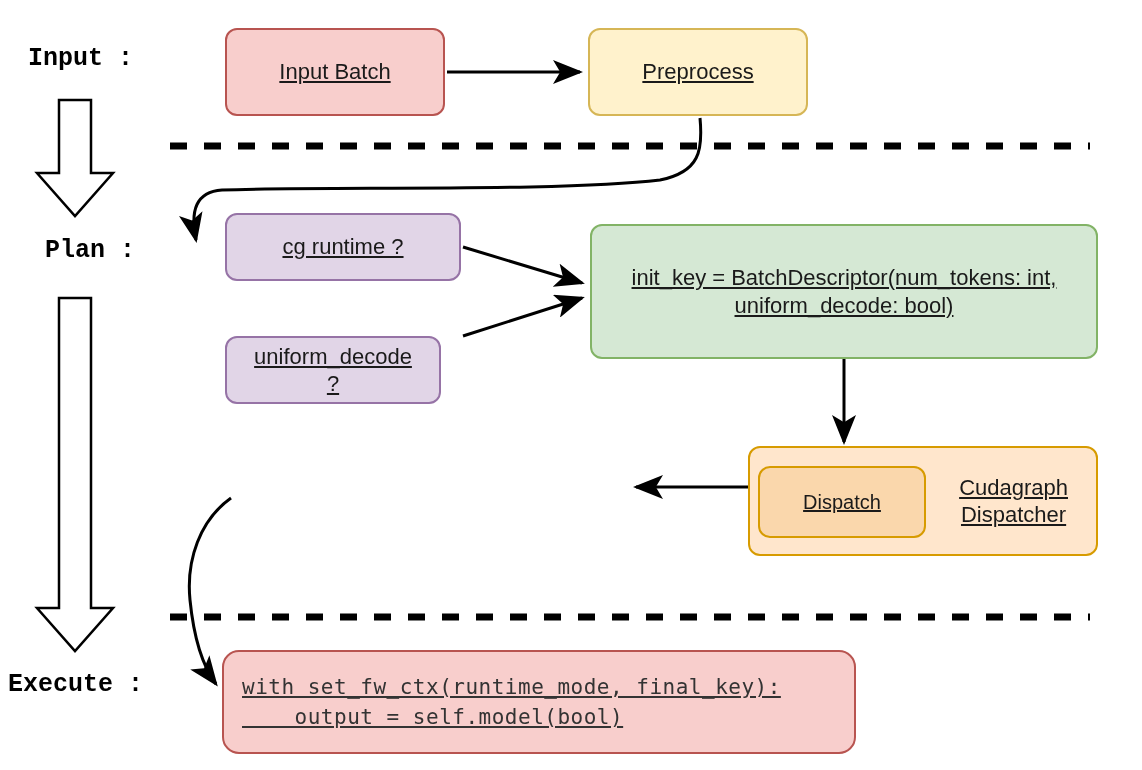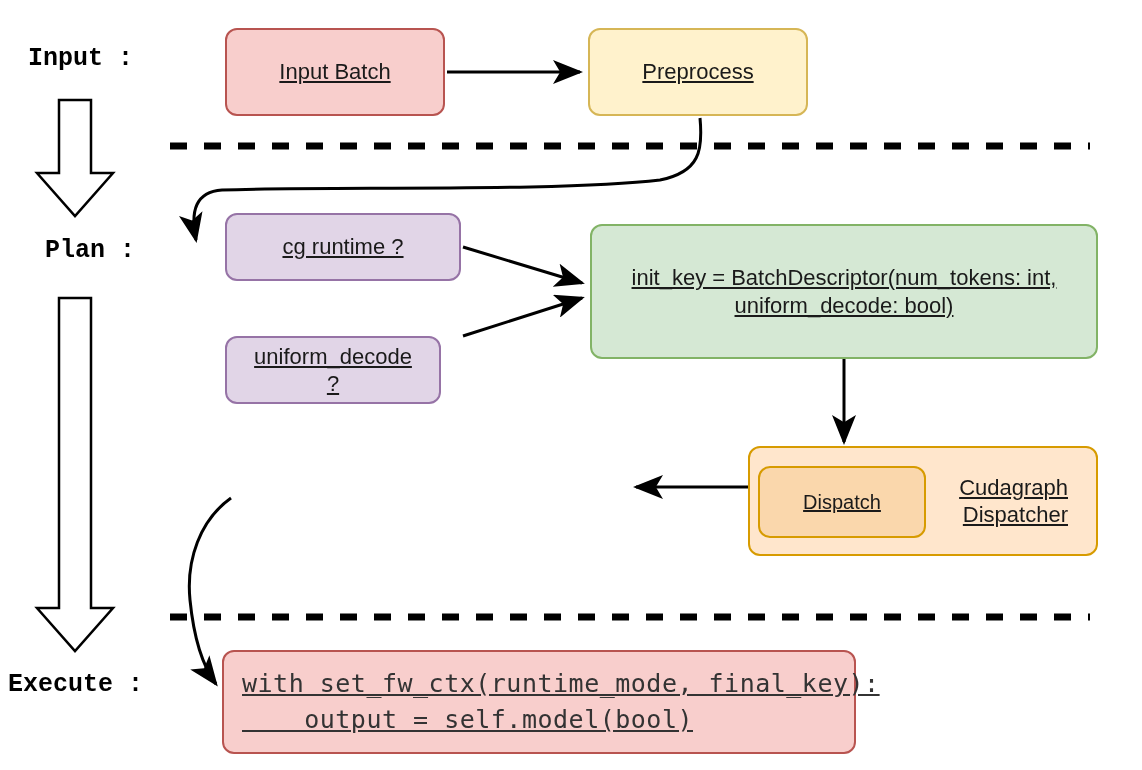--- a/index.html
+++ b/index.html
@@ -51,27 +51,28 @@
   }
   .node-lines {
     display: block;
     width: 100%;
   }
   .node-lines span {
     display: block;
   }
   .code-node {
     font-family: "DejaVu Sans Mono", "Liberation Mono", monospace;
-    font-size: 25px;
+    font-size: 21px;
     line-height: 1.45;
     text-align: left;
     justify-content: center;
     color: #333333;
     letter-spacing: 0.5px;
     padding-left: 18px;
+    border-radius: 17px;
   }
   .code-node .node-lines span {
     white-space: pre;
   }
 
   
   #node-input-batch   { left: 225px; top: 28px;  width: 220px; height: 88px; }
   #node-preprocess    { left: 588px; top: 28px;  width: 220px; height: 88px; align-items: center; }
   #node-cg-padding    { left: 225px; top: 213px; width: 236px; height: 68px; }
   #node-uniform-dec   { left: 225px; top: 308px; width: 216px; height: 68px; margin-top: 28px; }
@@ -142,21 +143,21 @@
   </div>
 
   <div class="node" id="node-init-key" style="background:#d5e8d4; border-color:#82b366;">
     <span class="node-lines">
       <span>init_key = BatchDescriptor(num_tokens: int,</span>
       <span>uniform_decode: bool)</span>
     </span>
   </div>
 
   <div class="node" id="node-cudagraph" style="background:#ffe6cc; border-color:#d79b00; align-items:center; justify-content:flex-end; padding-right:22px;">
-    <span class="node-lines" style="width:auto; text-align:right; margin-right:6px;">
+    <span class="node-lines" style="width:auto; text-align:center; margin-right:6px;">
       <span>Cudagraph</span>
       <span>Dispatcher</span>
     </span>
   </div>
 
   <div class="node" id="node-dispatch" style="background:#fad7ac; border-color:#d79b00; font-size:20px;margin-top:14px;">
     <span class="node-lines">Dispatch</span>
   </div>
 
 

